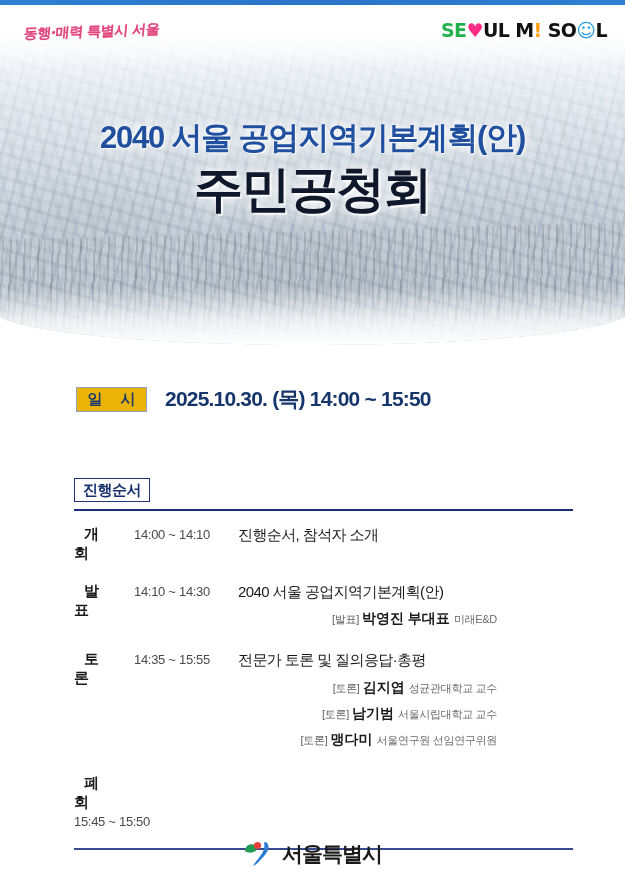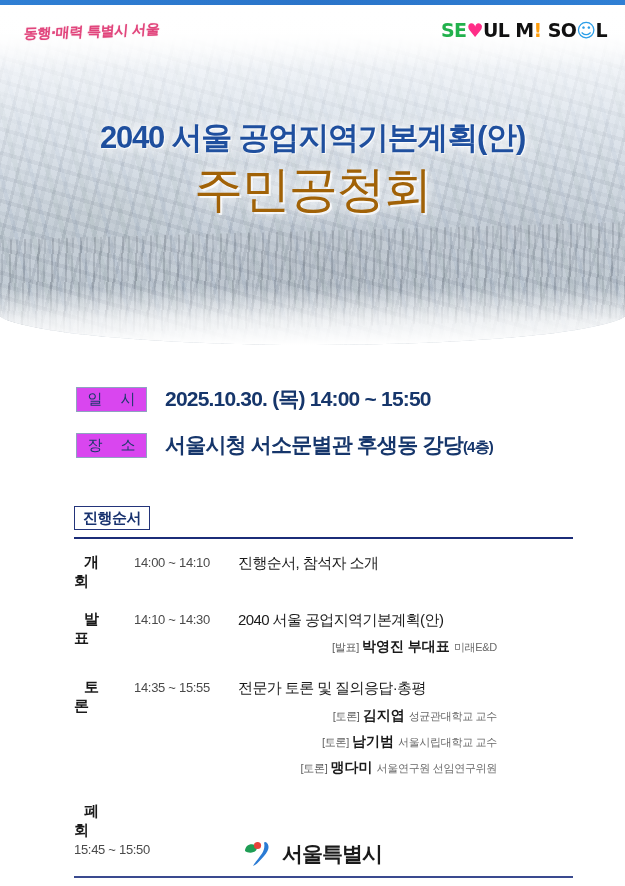--- a/index.html
+++ b/index.html
@@ -173,22 +173,22 @@
     letter-spacing: -1.2px;
     line-height: 1.18;
     text-shadow:
       0 0 9px rgba(255,255,255,0.95),
       0 0 18px rgba(255,255,255,0.9),
       1px 1px 0 rgba(255,255,255,0.8);
   }
   .title-line-2 {
     font-family: "Liberation Sans", "DejaVu Sans", sans-serif;
     font-size: 49px;
-    font-weight: 400;
-    color: #a16207;
+    font-weight: 700;
+    color: #0f172a;
     letter-spacing: -1.6px;
     line-height: 1.18;
     margin-top: 4px;
     text-shadow:
       0 0 10px rgba(255,255,255,0.95),
       0 0 22px rgba(255,255,255,0.92),
       2px 2px 0 rgba(255,255,255,0.75);
   }
 
   
@@ -202,24 +202,24 @@
     display: flex;
     align-items: center;
     padding-left: 76px;
     margin-bottom: 18px;
   }
   .info-label {
     box-sizing: border-box;
     width: 71px;
     height: 25px;
     border: 1px solid #8fa2c0;
-    background: #d946ef;
+    background: #eab308;
     color: #1b3a6b;
     font-size: 15px;
-    font-weight: 400;
+    font-weight: 700;
     letter-spacing: 7px;
     text-indent: 7px;
     display: flex;
     align-items: center;
     justify-content: center;
     flex: none;
   }
   .info-value {
     margin-left: 18px;
     font-size: 21px;
@@ -232,21 +232,20 @@
     font-size: 15px;
     font-weight: 700;
   }
 
   
   .program-section {
     position: absolute;
     top: 478px; left: 0;
     width: 625px;
     z-index: 25;
-    margin-top: 28px;
   }
   .program-head {
     padding-left: 74px;
   }
   .program-head-box {
     display: inline-flex;
     align-items: center;
     justify-content: center;
     box-sizing: border-box;
     height: 24px;
@@ -400,24 +399,20 @@
     <div class="title-line-2">주민공청회</div>
   </div>
 
   <div class="info-section">
 
     <div class="info-row">
       <div class="info-label">일 시</div>
       <div class="info-value"><span>2025.10.30. (목) 14:00 ~ 15:50</span></div>
     </div>
 
-    <div class="info-row">
-      <div class="info-label">장 소</div>
-      <div class="info-value"><span>서울시청 서소문별관 후생동 강당</span><span class="sub">(4층)</span></div>
-    </div>
 
   </div>
 
   <div class="program-section">
 
     <div class="program-head">
       <span class="program-head-box">진행순서</span>
     </div>
     <div class="program-rule"></div>
 

